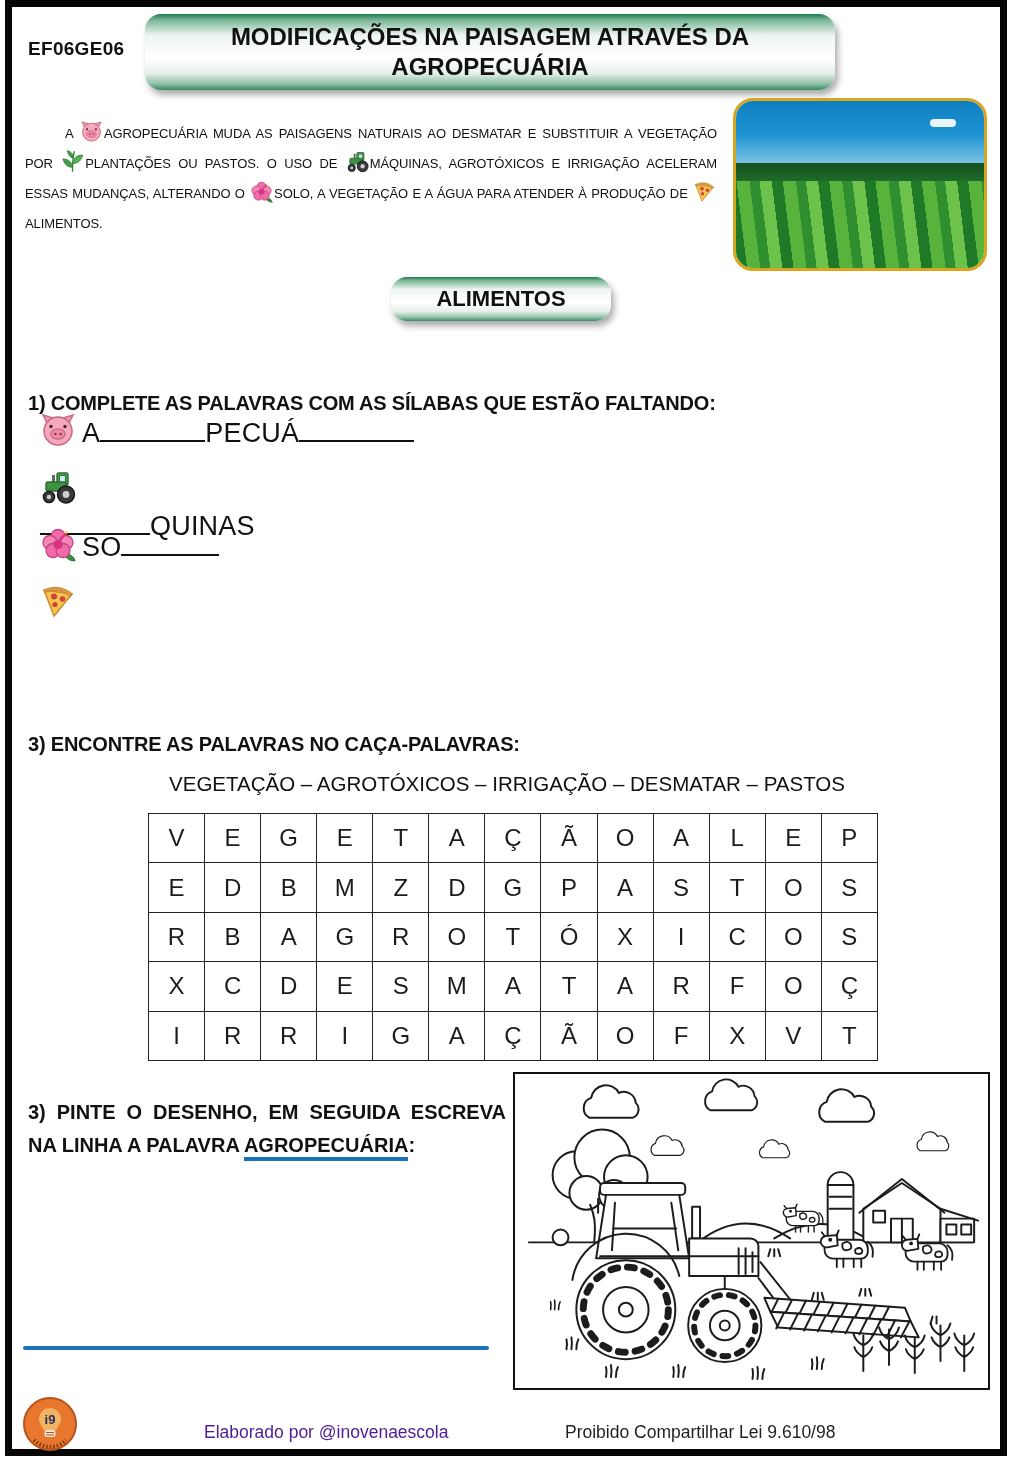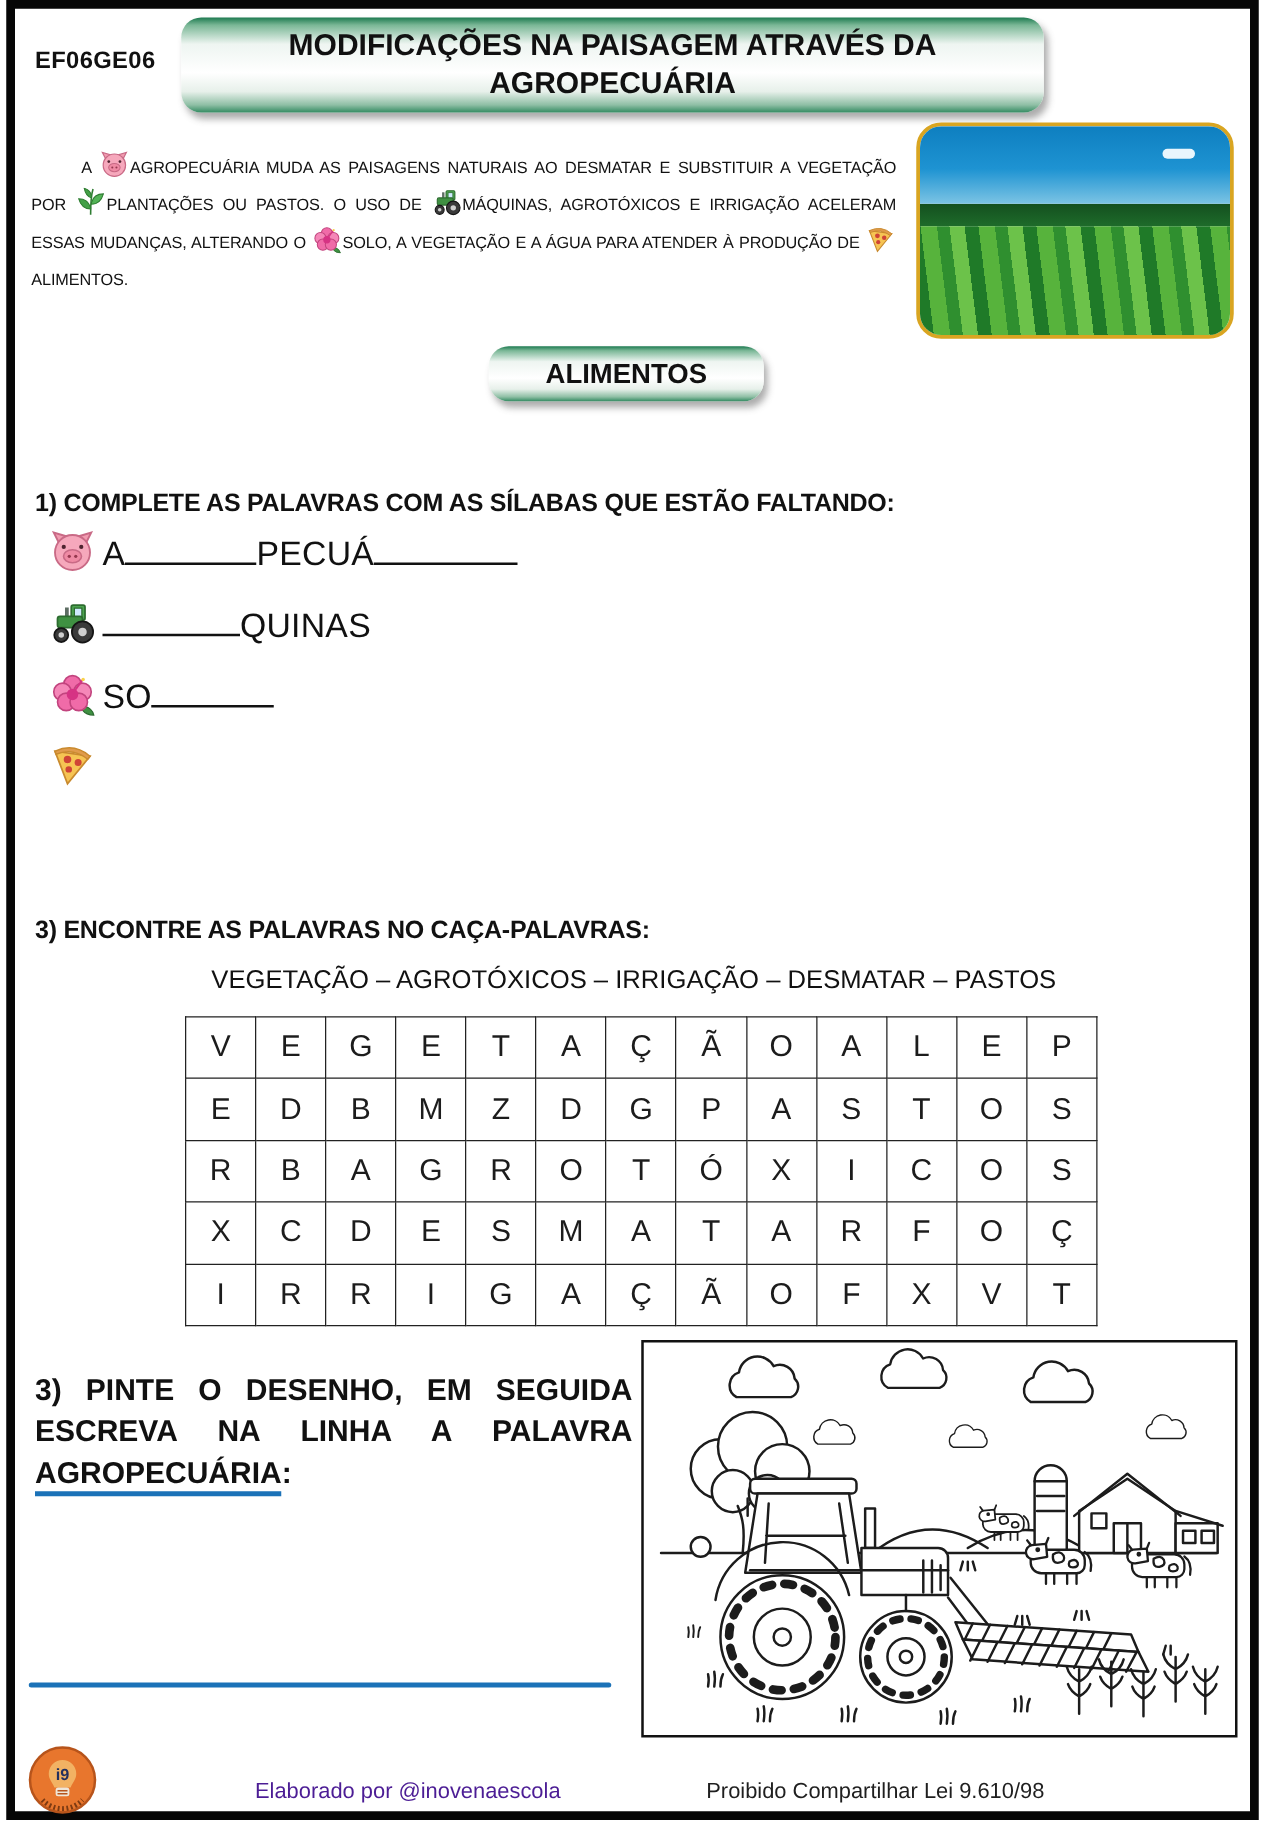--- a/index.html
+++ b/index.html
@@ -19,28 +19,28 @@
          text-indent:40px;letter-spacing:-0.1px;}
   .icn-inline{width:23px;height:23px;vertical-align:-5px;margin:0 1px;}
   .photo{left:733px;top:98px;width:254px;height:173px;border:3px solid #d9a521;border-radius:20px;
          overflow:hidden;box-sizing:border-box;}
   .photo .sky{height:37%;background:linear-gradient(180deg,#0e7fc0 0%,#1e93d2 55%,#7cc4e4 100%);position:relative;}
   .photo .sky .cl{position:absolute;right:28px;top:18px;width:26px;height:8px;border-radius:8px;background:#e9f6fd;}
   .photo .trees{height:11%;background:linear-gradient(180deg,#14501f,#1e6b2a);}
   .photo .field{height:52%;
          background:repeating-linear-gradient(83deg,#1f7a28 0 11px,#57b33c 11px 24px,#2f8f2f 24px 34px,#6cc24a 34px 46px);}
   .h-bold{font-size:20px;font-weight:bold;letter-spacing:-0.2px;}
-  .item-row{display:flex;align-items:center;font-size:27px;letter-spacing:.2px;}
+  .item-row{display:flex;font-size:27px;letter-spacing:.2px;}
   .item-row svg{width:36px;height:36px;margin-right:6px;flex:none;}
   .blank{display:inline-block;height:1.05em;border-bottom:2.5px solid #111;}
   .word-list{left:0;width:1014px;text-align:center;font-size:20.5px;letter-spacing:0;}
   table.ws{border-collapse:collapse;table-layout:fixed;width:730px;height:248px;}
   table.ws td{border:1.5px solid #222;text-align:center;vertical-align:middle;
         font-size:24px;color:#1c1c1c;padding:0;}
-  .a3{left:28px;top:1096px;width:478px;font-size:24px;font-weight:bold;line-height:33px;text-align:justify;}
+  .a3{left:28px;top:1096px;width:478px;font-size:20px;font-weight:bold;line-height:33px;text-align:justify;}
   .a3 .uword{border-bottom:4px solid #1b72b8;padding-bottom:1px;}
   .draw-box{left:513px;top:1072px;width:477px;height:318px;border:2.5px solid #111;box-sizing:border-box;background:#fff;}
   .blue-line{left:23px;top:1346px;width:466px;height:4px;background:#1b72b8;border-radius:2px;}
   .footer-credit{left:204px;top:1422px;font-size:17.5px;color:#4c1d95;}
   .footer-copy{left:565px;top:1422px;font-size:17.5px;color:#1f1f1f;}
   .logo{left:22px;top:1396px;width:56px;height:56px;}
   .hidden-defs{position:absolute;width:0;height:0;overflow:hidden;}
 </style>
 </head>
 <body>
@@ -123,21 +123,21 @@
   <div class="abs pill ativ-pill">ALIMENTOS</div>
 
   <div class="abs h-bold" style="left:28px;top:352px;width:960px;margin-top:40px;">1)  COMPLETE AS PALAVRAS COM AS SÍLABAS QUE ESTÃO FALTANDO:</div>
   <div class="abs" id="activity1-list" style="left:40px;top:412px;width:620px;">
       <div class="item-row" style="height: 57px;">
         <svg class="">
           <use href="#icon-pig"></use>
         </svg>
         <span>A<span class="blank" style="width: 105px;"></span>PECUÁ<span class="blank" style="width: 115px;"></span></span>
       </div>
-      <div class="item-row" style="height: 57px;">
+      <div class="item-row" style="height: 57px; flex-direction: column;">
         <svg class="">
           <use href="#icon-tractor"></use>
         </svg>
         <span> <span class="blank" style="width: 110px;"></span>QUINAS</span>
       </div>
       <div class="item-row" style="height: 57px;">
         <svg class="">
           <use href="#icon-hibiscus"></use>
         </svg>
         <span>SO<span class="blank" style="width: 98px;"></span></span>

